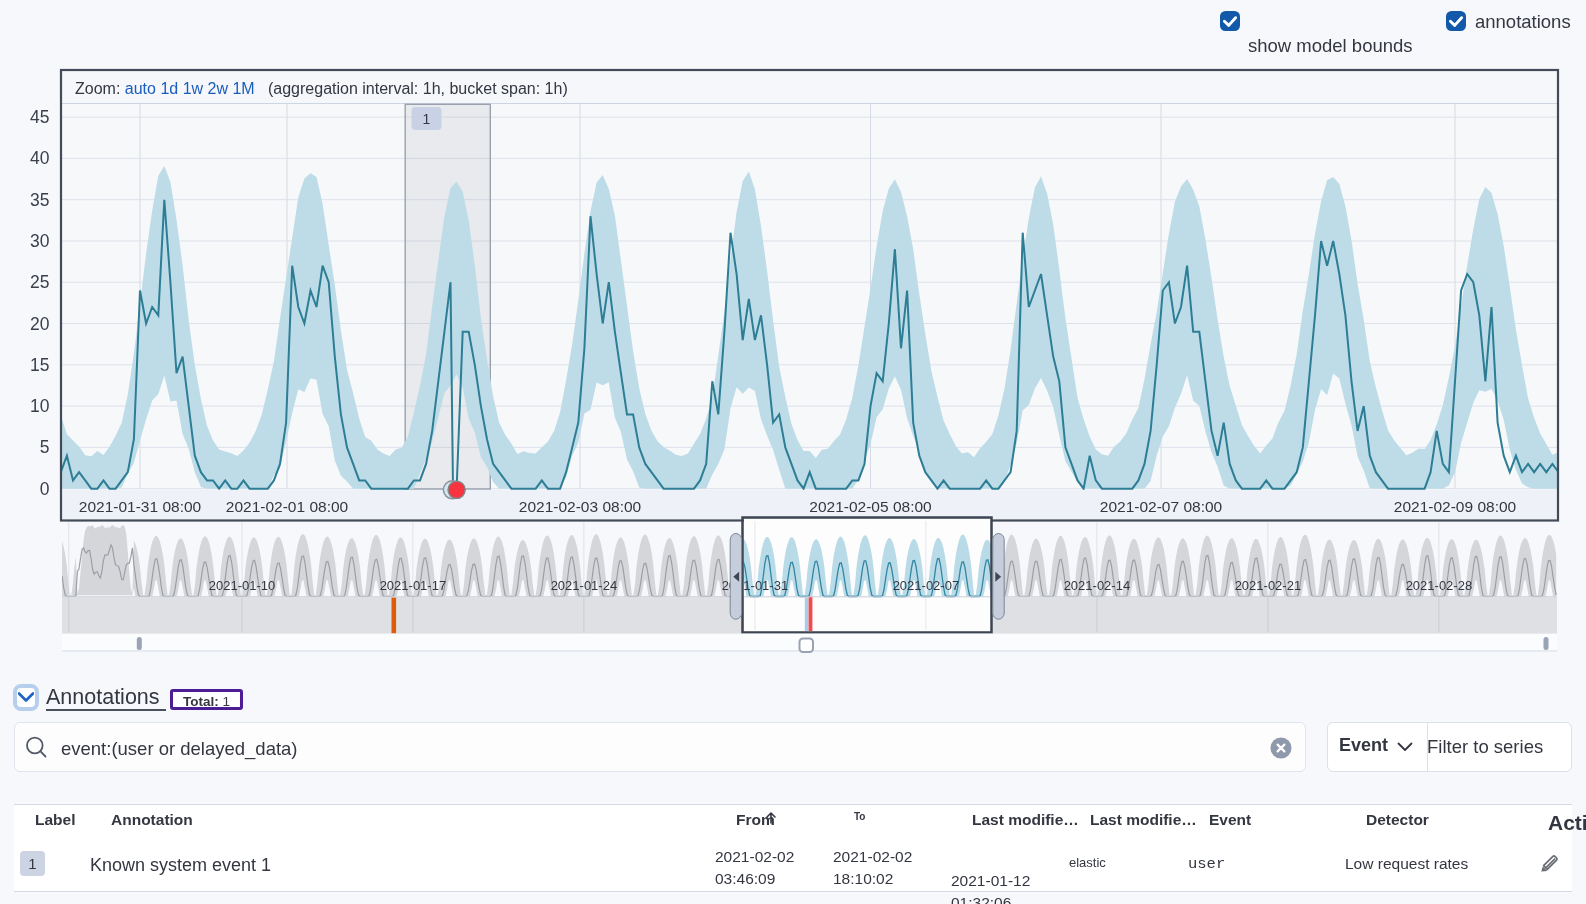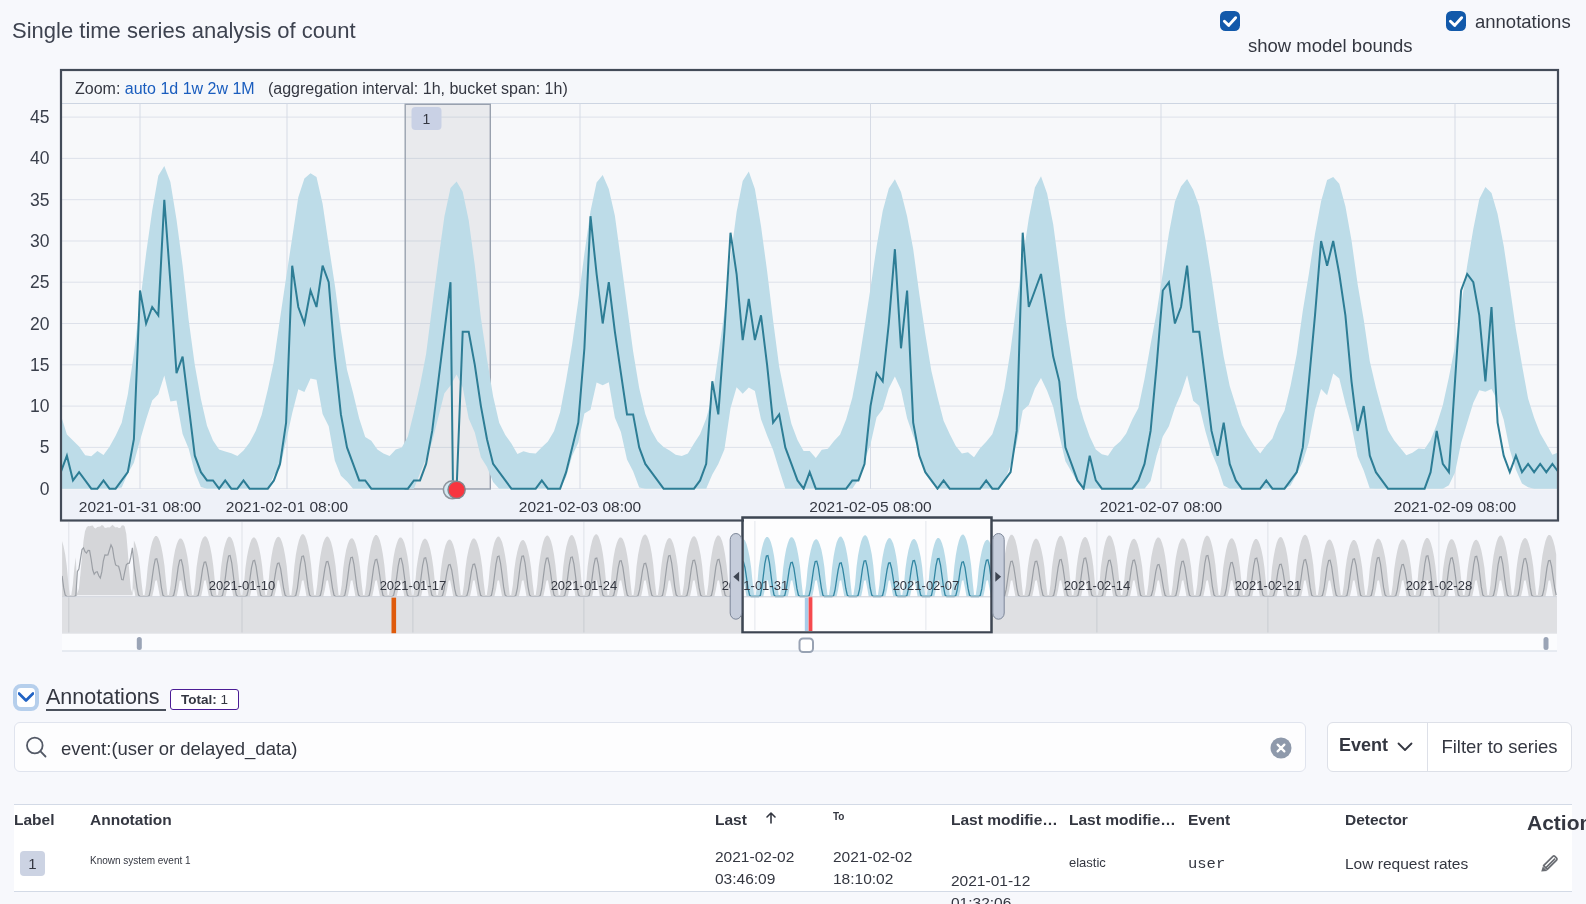--- a/index.html
+++ b/index.html
@@ -1,18 +1,18 @@
 <!DOCTYPE html>
 <html><head><meta charset="utf-8"><style>
 * { margin:0; padding:0; box-sizing:border-box; }
 html,body { width:1586px; height:904px; background:#f7f8fc; font-family:"Liberation Sans",sans-serif; color:#343741; overflow:hidden; }
 .abs { position:absolute; }
 #page { position:relative; width:1586px; height:904px; }
 .hdrline { position:absolute; left:14px; right:14px; height:1px; background:#d3dae6; }
-.bold { font-weight:700; }
+.bold { font-weight:700;margin-left:21px; }
 </style></head><body>
 <div id="page">
 <div class="abs" style="left:0;top:0;"><svg width="1586" height="904" viewBox="0 0 1586 904" font-family="Liberation Sans, sans-serif">
 <rect x="62" y="71" width="1495" height="449" fill="#f7f8fa"></rect>
 <rect x="62" y="490" width="1495" height="30" fill="#eef1f8"></rect>
 <rect x="62" y="71" width="1495" height="32.5" fill="#f5f7fa"></rect>
 <line x1="62" y1="103.5" x2="1557" y2="103.5" stroke="#cdd5e2" stroke-width="1"></line>
 <line x1="62" y1="488.7" x2="1557" y2="488.7" stroke="#dde1ea" stroke-width="1"></line>
 <line x1="62" y1="447.4" x2="1557" y2="447.4" stroke="#dde1ea" stroke-width="1"></line>
 <line x1="62" y1="406.1" x2="1557" y2="406.1" stroke="#dde1ea" stroke-width="1"></line>
@@ -112,77 +112,76 @@
 <rect x="730.2" y="533.5" width="11.4" height="85.7" rx="6.2" fill="#c6cddb" stroke="#7c8698" stroke-width="1"></rect>
 <path d="M739.1 571.8 L739.1 581.8 L733.3 576.8 Z" fill="#3f4653"></path>
 <rect x="992.8" y="533.5" width="11.4" height="85.7" rx="6.2" fill="#c6cddb" stroke="#7c8698" stroke-width="1"></rect>
 <path d="M995.3 571.8 L995.3 581.8 L1001.1 576.8 Z" fill="#3f4653"></path>
 <rect x="62" y="633.5" width="1495" height="17" fill="#fbfcfe"></rect>
 <line x1="62" y1="651" x2="1557" y2="651" stroke="#d5dbe5" stroke-width="1.2"></line>
 <rect x="136.8" y="637" width="5" height="13" rx="2.5" fill="#9aa4b6"></rect>
 <rect x="1543.5" y="637" width="5" height="13" rx="2.5" fill="#9aa4b6"></rect>
 <rect x="799.5" y="638.5" width="13.5" height="13.5" rx="3.5" fill="#fff" stroke="#98a2b3" stroke-width="2"></rect>
 </svg></div>
-<div class="abs" style="left:12px;top:18px;font-size:22px;color:#3e4350;">Single time series analysis of count</div>
 
 <svg class="abs" style="left:1220px;top:11px;" width="20" height="20">
       <rect x="0" y="0" width="20" height="20" rx="5.5" fill="#1259aa"></rect>
       <path d="M4.4 10.3 L8.7 14.4 L15.6 6.7" fill="none" stroke="#fff" stroke-width="2.9" stroke-linecap="round" stroke-linejoin="round"></path>
     </svg>
 <div class="abs" style="left:1248px;top:11px;font-size:18.5px;margin-top:24px;">show model bounds</div>
 <svg class="abs" style="left:1446px;top:11px;" width="20" height="20">
       <rect x="0" y="0" width="20" height="20" rx="5.5" fill="#1259aa"></rect>
       <path d="M4.4 10.3 L8.7 14.4 L15.6 6.7" fill="none" stroke="#fff" stroke-width="2.9" stroke-linecap="round" stroke-linejoin="round"></path>
     </svg>
 <div class="abs" style="left:1475px;top:11px;font-size:18.5px;">annotations</div>
 
 <div class="abs" style="left:13px;top:684px;width:26px;height:27px;border:4px solid #b6cfec;border-radius:8px;background:#fff;"></div>
 <svg class="abs" style="left:18px;top:692px;" width="16" height="12">
       <path d="M1 1.5 L8 8.5 L15 1.5" fill="none" stroke="#2163c4" stroke-width="2.7" stroke-linecap="round" stroke-linejoin="round"></path>
     </svg>
 <div class="abs" style="left:46px;top:687px;font-size:21.5px;line-height:20.5px;border-bottom:2px solid #4a505c;padding-bottom:1px;padding-right:6px;">Annotations</div>
-<div class="abs" style="left:170px;top:689px;height:21px;border:1px solid #4c1d95;border-radius:3px;background:#fff;font-size:13.5px;line-height:19px;padding:0 10px;"><span style="font-weight:700;">Total:</span> 1</div>
+<div class="abs" style="left:170px;top:689px;height:21px;border:3px solid #4c1d95;border-radius:3px;background:#fff;font-size:13.5px;line-height:19px;padding:0 10px;"><span style="font-weight:700;">Total:</span> 1</div>
 
 <div class="abs" style="left:14px;top:722px;width:1292px;height:50px;background:#fdfdfe;border:1px solid #e0e4ee;border-radius:6px;"></div>
 <svg class="abs" style="left:25px;top:736px;" width="26" height="26">
       <circle cx="9.8" cy="9.5" r="7.8" fill="none" stroke="#535966" stroke-width="1.8"></circle>
       <line x1="15.3" y1="15.2" x2="20.5" y2="20.5" stroke="#535966" stroke-width="1.8" stroke-linecap="round"></line>
     </svg>
 <div class="abs" style="left:61px;top:738px;font-size:18.5px;">event:(user or delayed_data)</div>
 <svg class="abs" style="left:1270px;top:737px;" width="22" height="22">
       <circle cx="11" cy="11" r="10.5" fill="#8e99ab"></circle>
       <path d="M7.6 7.6 L14.4 14.4 M14.4 7.6 L7.6 14.4" stroke="#fff" stroke-width="2.2" stroke-linecap="round"></path>
     </svg>
 
 <div class="abs" style="left:1327px;top:722px;width:245px;height:50px;background:#fff;border:1px solid #dde0e8;border-radius:6px;"></div>
 <div class="abs" style="left:1427px;top:722px;width:1px;height:50px;background:#dde0e8;"></div>
 <div class="abs" style="left:1339px;top:735px;font-size:18px;font-weight:700;">Event</div>
 <svg class="abs" style="left:1397px;top:742px;" width="16" height="10">
       <path d="M1.5 1.5 L8 8 L14.5 1.5" fill="none" stroke="#343741" stroke-width="1.8" stroke-linecap="round" stroke-linejoin="round"></path>
     </svg>
-<div class="abs" style="left:1427px;top:722px;width:145px;height:44px;text-align:center;line-height:50px;font-size:18.5px;">Filter to series</div>
+<div class="abs" style="left:1427px;top:722px;width:145px;height:44px;text-align:left;line-height:50px;font-size:18.5px;">Filter to series</div>
 
 <div class="hdrline" style="top:804px;"></div>
 <div class="abs" style="top:805px;left:14px;right:14px;height:31px;background:#fff;"></div>
 <div class="abs bold" style="top:811px;left:14px;font-size:15.5px;">Label</div>
 <div class="abs bold" style="top:811px;left:90px;font-size:15.5px;">Annotation</div>
-<div class="abs bold" style="top:811px;left:715px;font-size:15.5px;">Last</div>
+<div class="abs bold" style="top:811px;left:715px;font-size:15.5px;">From</div>
 <svg class="abs" style="left:764px;top:811px;" width="14" height="14">
       <path d="M7 12 L7 2 M3 6 L7 2 L11 6" fill="none" stroke="#343741" stroke-width="1.6" stroke-linecap="round" stroke-linejoin="round"></path>
     </svg>
 <div class="abs bold" style="top:811px;left:833px;font-size:10px;">To</div>
 <div class="abs bold" style="top:811px;left:951px;font-size:15.5px;">Last modifie…</div>
 <div class="abs bold" style="top:811px;left:1069px;font-size:15.5px;">Last modifie…</div>
 <div class="abs bold" style="top:811px;left:1188px;font-size:15.5px;">Event</div>
 <div class="abs bold" style="top:811px;left:1345px;font-size:15.5px;">Detector</div>
 <div class="abs bold" style="top:811px;left:1604px;font-size:21px;transform:translateX(-100%);">Actions</div>
 <div class="hdrline" style="top:836px;"></div>
 <div class="abs" style="top:836px;left:14px;right:14px;height:55px;background:#fff;"></div>
 <div class="abs" style="left:20px;top:851px;width:25px;height:25px;border-radius:4px;background:#ccd3e3;text-align:center;line-height:25px;font-size:15px;">1</div>
-<div class="abs" style="top:855px;left:90px;font-size:10px;">Known system event 1</div>
+<div class="abs" style="top:855px;left:90px;font-size:18px;">Known system event 1</div>
 <div class="abs" style="top:846px;left:715px;font-size:15.5px;line-height:22px;">2021-02-02<br>03:46:09</div>
 <div class="abs" style="top:846px;left:833px;font-size:15.5px;line-height:22px;">2021-02-02<br>18:10:02</div>
 <div class="abs" style="top:870px;left:951px;font-size:15.5px;line-height:22px;">2021-01-12<br>01:32:06</div>
 <div class="abs" style="top:855px;left:1069px;font-size:13px;">elastic</div>
 <div class="abs" style="top:855px;left:1188px;font-size:15.5px;font-family:Liberation Mono, monospace;">user</div>
 <div class="abs" style="top:855px;left:1345px;font-size:15.5px;">Low request rates</div>
 <svg class="abs" style="left:1540px;top:853px;" width="21" height="21">
       <path d="M1.2 18.6 L2.8 13.5 L7.3 18 Z" fill="#696c72"></path>
       <path d="M3.6 12.7 L12.9 3.4 Q13.9 2.5 14.9 3.4 L16.6 5.1 Q17.5 6.1 16.6 7.1 L7.3 16.4 Z" fill="none" stroke="#696c72" stroke-width="1.7" stroke-linejoin="round"></path>
       <path d="M5.8 14.9 L15.1 5.6" stroke="#696c72" stroke-width="1.7"></path>

